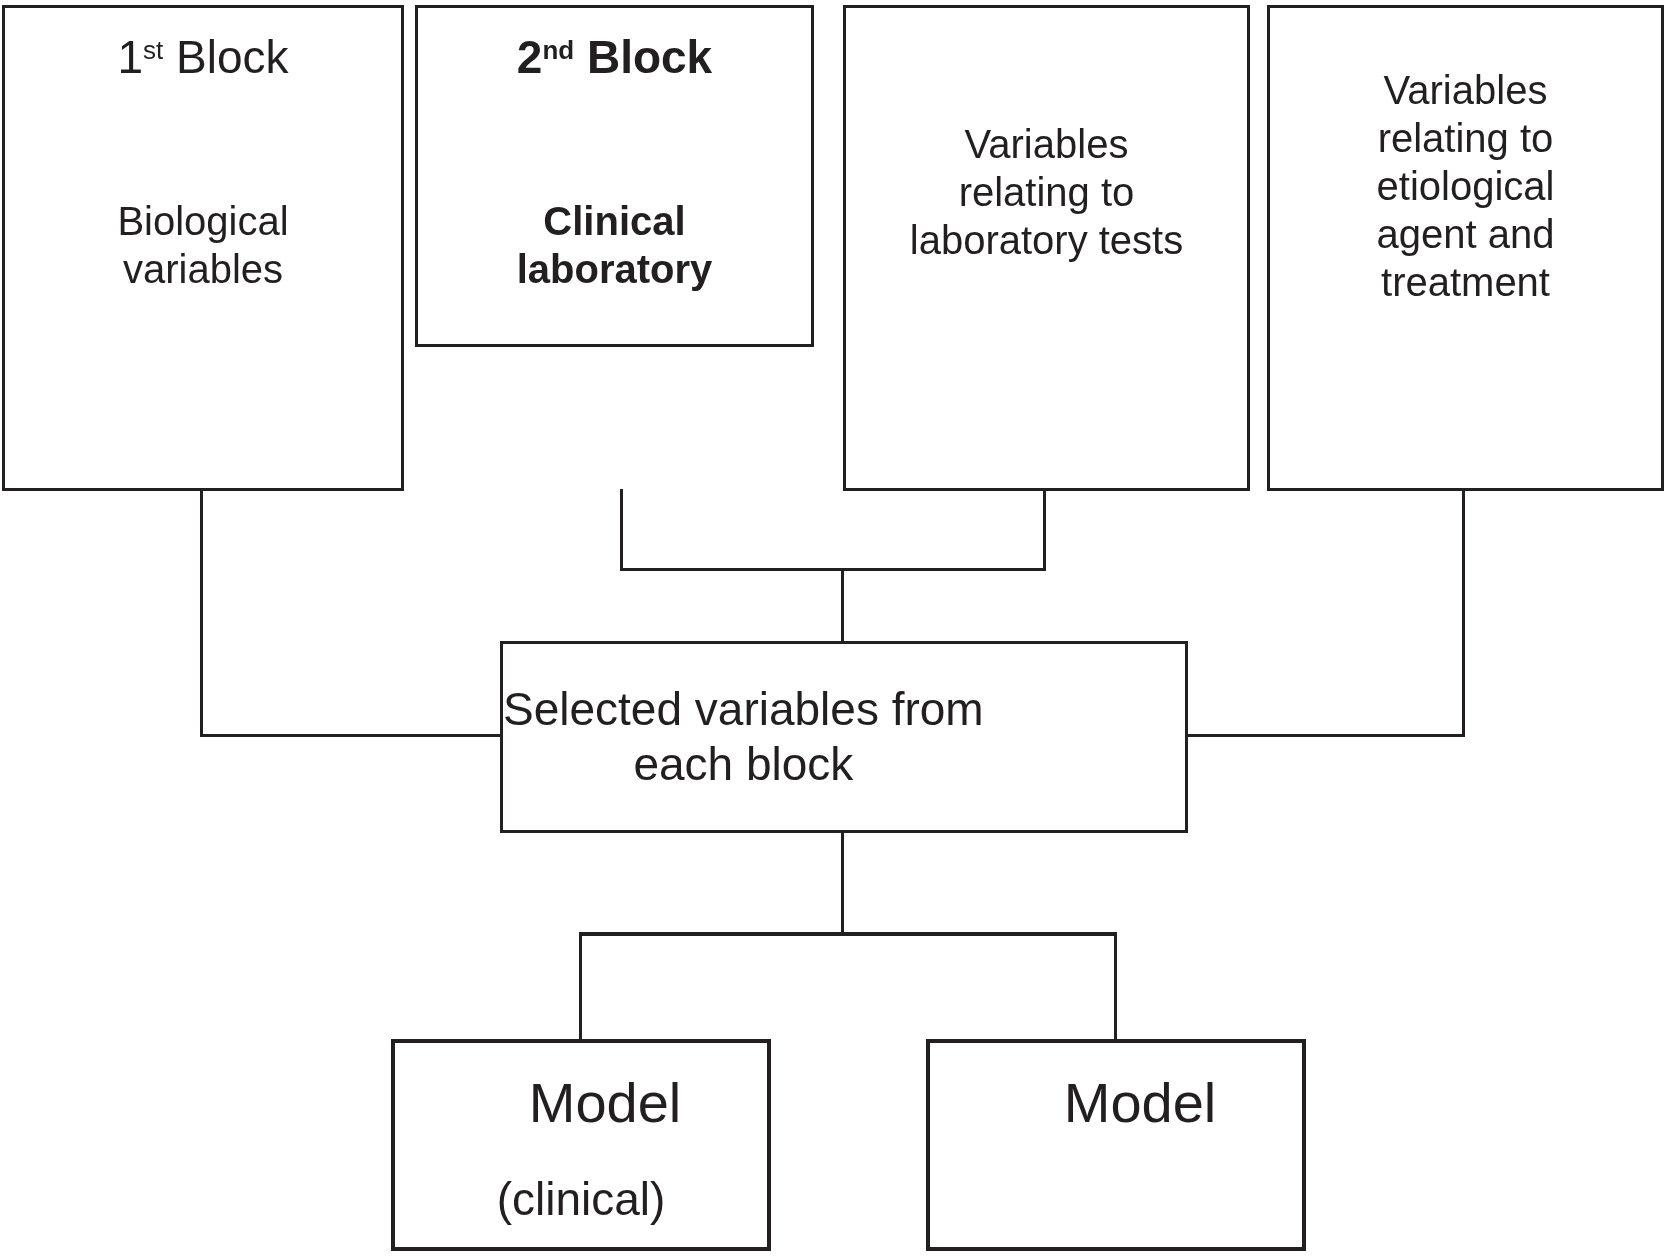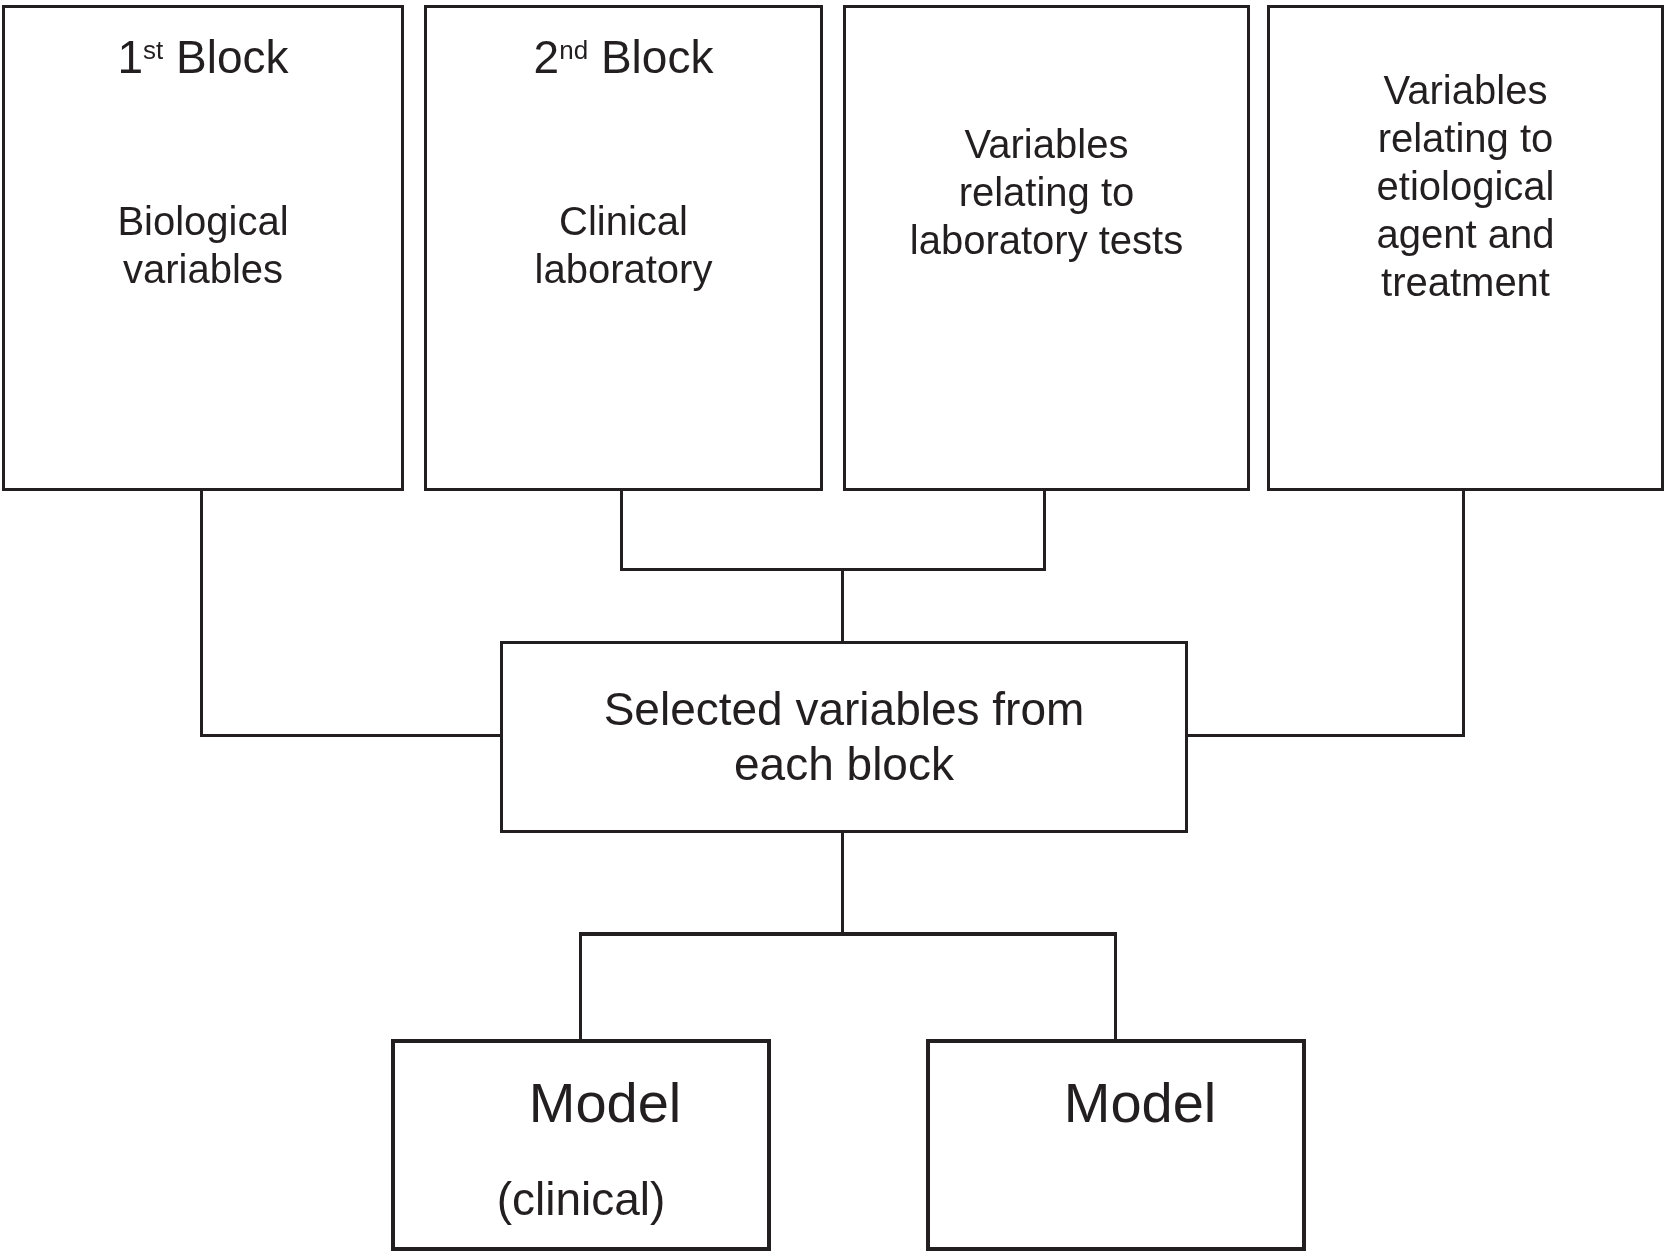--- a/index.html
+++ b/index.html
@@ -39,21 +39,20 @@
     line-height: 1.2;
     white-space: pre-line;
     margin-top: 112px;
   }
   .block--4 .block-body {
     margin-top: 58px;
   }
   .selected-box {
     display: flex;
     align-items: center;
-    justify-content: center;
   }
   .selected-label {
     font-size: 46px;
     line-height: 1.2;
     white-space: pre-line;
   }
   .model-box {
     border-width: 4px;
     padding-top: 26px;
   }
@@ -76,21 +75,21 @@
 <body>
 
 <div class="canvas">
 
   <div class="box block block--1" style="left:2px; top:5px; width:402px; height:486px;">
     <div class="block-title"><span>1</span><span class="ord-suffix">st</span> <span>Block</span></div>
     <div class="block-body">Biological
 variables</div>
   </div>
 
-  <div class="box block block--2" style="left:424px; top:5px; width:399px; height:486px;">
+  <div class="box block block--2" style="left:415px; top:5px; width:399px; height:342px;font-weight:bold;">
     <div class="block-title"><span>2</span><span class="ord-suffix">nd</span> <span>Block</span></div>
     <div class="block-body">Clinical
 laboratory</div>
   </div>
 
   <div class="box block block--3" style="left:843px; top:5px; width:407px; height:486px;">
     <div class="block-body">Variables
 relating to
 laboratory tests</div>
   </div>

